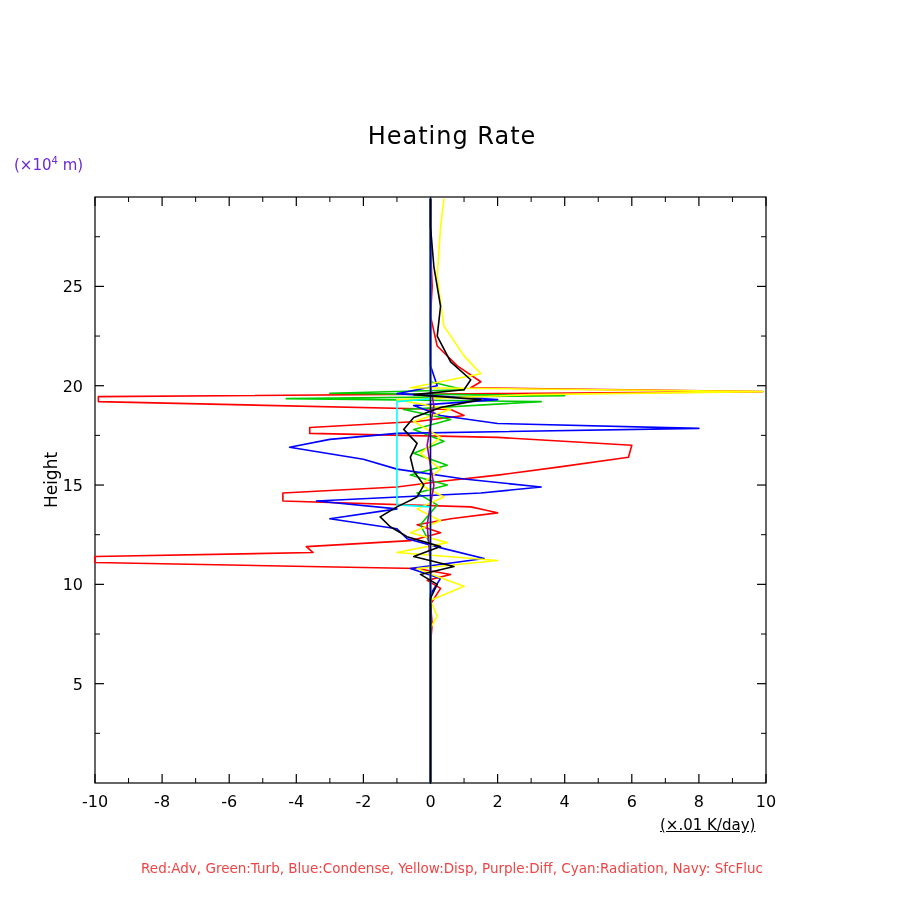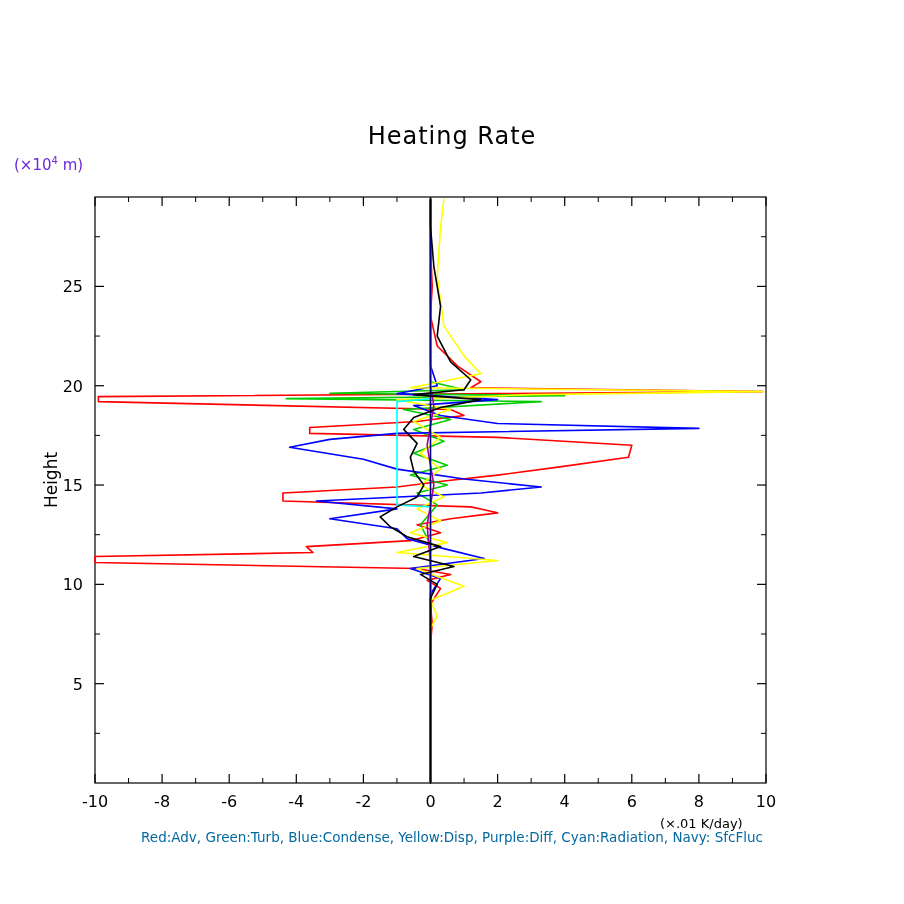--- a/index.html
+++ b/index.html
@@ -37,43 +37,44 @@
     color: #6d28d9;
     white-space: nowrap;
   }
   .unit-top sup {
     font-size: 10px;
   }
   .unit-bottom {
     position: absolute;
     left: 660px;
     top: 816px;
-    font-size: 13px;
+    font-size: 15px;
     color: #000000;
     white-space: nowrap;
+    text-decoration: underline;
   }
   .ylabel {
     position: absolute;
     left: -9px;
     top: 470px;
     width: 120px;
     text-align: center;
     font-size: 17px;
     transform: rotate(-90deg);
     transform-origin: center center;
     color: #000000;
   }
   .legend {
     position: absolute;
     left: 0;
-    top: 829px;
+    top: 860px;
     width: 904px;
     text-align: center;
     font-size: 13.5px;
-    color: #0369a1;
+    color: #ef4444;
   }
   svg.chart {
     position: absolute;
     left: 0;
     top: 0;
   }
   text.tick {
     font-family: "DejaVu Sans", sans-serif;
     font-size: 16px;
     fill: #000000;

